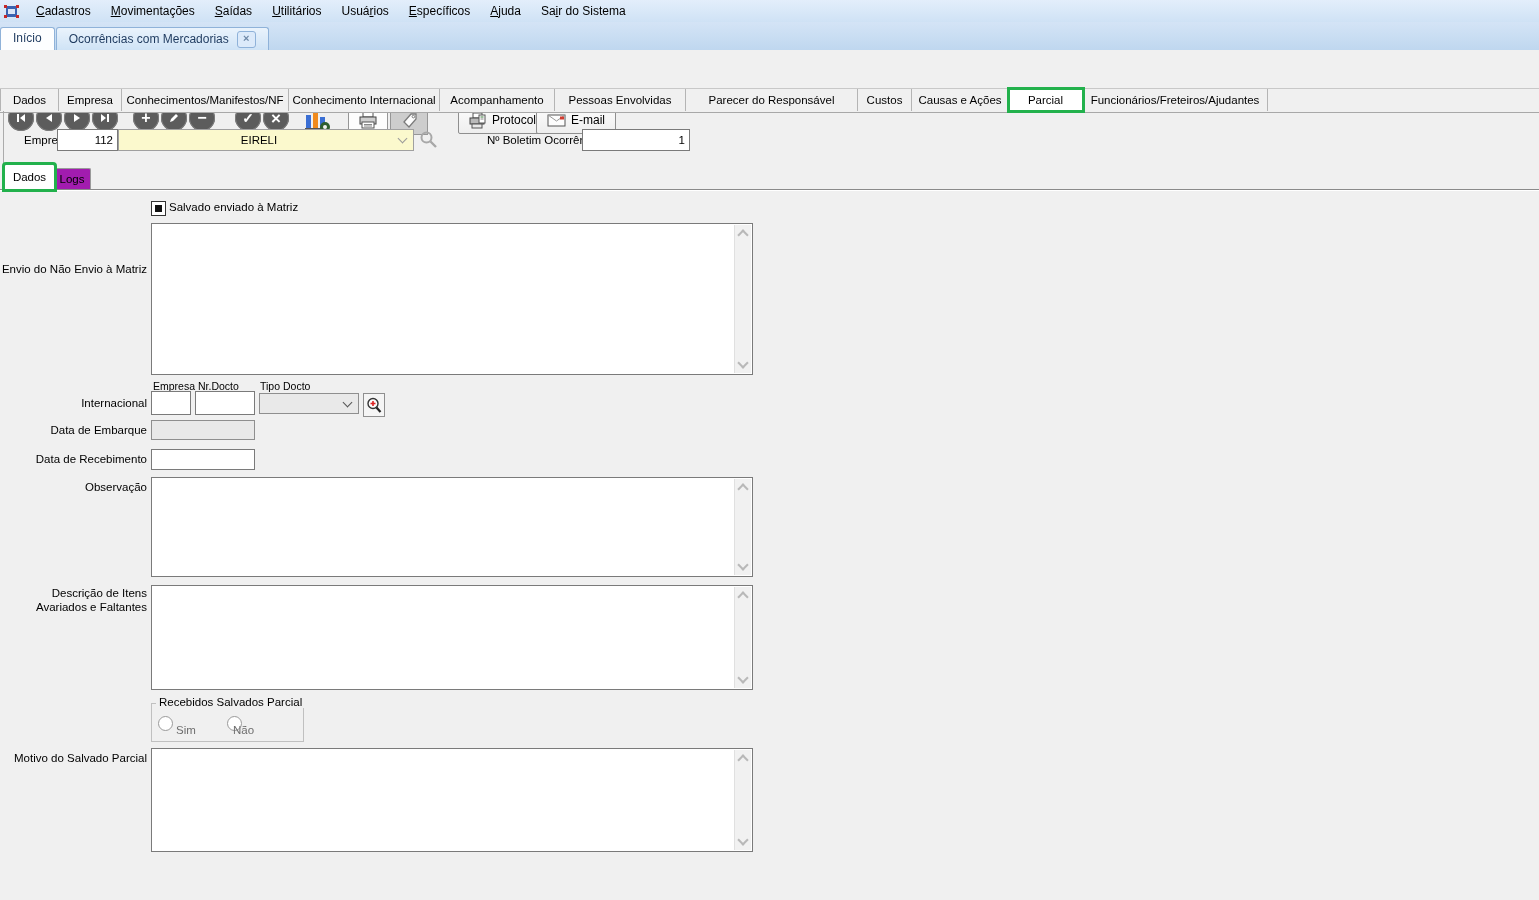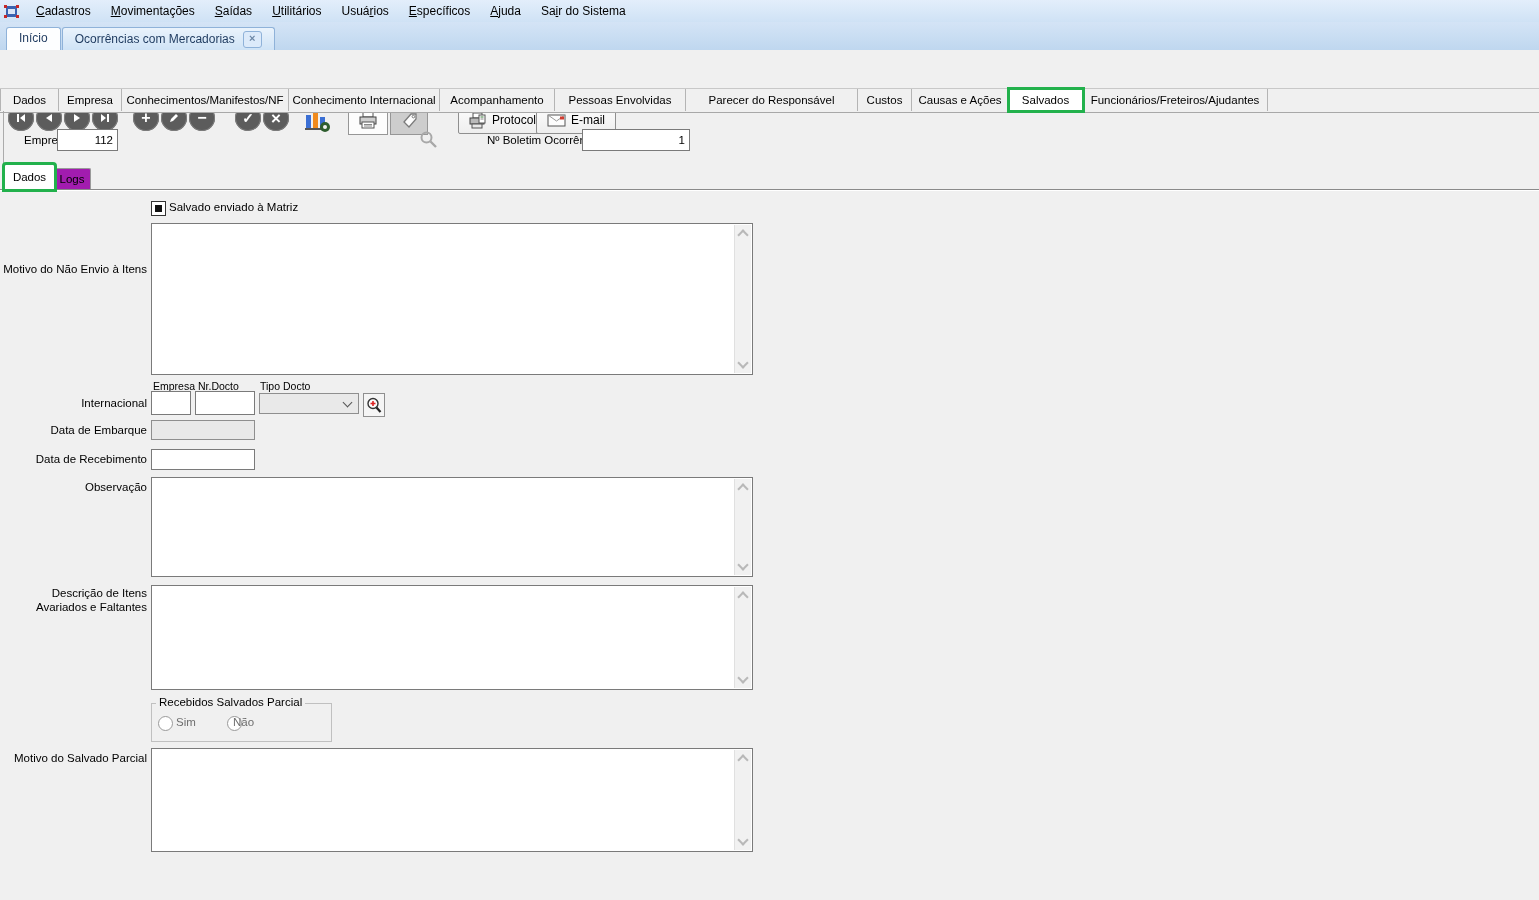--- a/index.html
+++ b/index.html
@@ -14,21 +14,21 @@
   .appicon{width:16px;height:15px;margin:0 6px 0 4px;}
   .mitem{padding:2px 10px;cursor:default;white-space:nowrap;}
   .mitem .u{text-decoration:underline;}
 
   
   .doctabs{position:absolute;left:0;top:22px;width:1539px;height:28px;
            background:linear-gradient(#d4e4f6,#bfd7ef);border-bottom:1px solid #f6fafe;
            display:flex;align-items:flex-end;}
   .dtab{height:22px;line-height:21px;font-size:12px;color:#1e3a5f;border:1px solid #8fb2d9;
         border-bottom:none;border-radius:3px 3px 0 0;padding:0 12px;margin-left:1px;white-space:nowrap;}
-  .dtab.home{background:#fdfeff;margin-left:6px;}
+  .dtab.home{background:#fdfeff;margin-left:0;}
   .dtab.current{background:linear-gradient(#eaf3fc,#cfe3f6);display:flex;align-items:center;gap:8px;}
   .dclose{width:17px;height:15px;border:1px solid #8fb2d9;border-radius:3px;background:#dceafa;
           font-size:11px;line-height:13px;text-align:center;color:#6c87a6;font-weight:bold;}
 
   
   .toolbar{position:absolute;left:0;top:50px;width:1539px;height:38px;background:#f0f0f0;}
   .circbtn{position:absolute;top:55px;width:26px;height:26px;border-radius:50%;background:#5c5c5c;
            display:flex;align-items:center;justify-content:center;color:#fff;
            box-shadow:inset 0 0 0 1px #7d7d7d;}
   .circbtn span{font-size:16px;font-weight:bold;line-height:1;}
@@ -76,25 +76,25 @@
   .cb .mark{width:7px;height:7px;background:#111;}
   .ta{position:absolute;background:#fff;border:1px solid #7a7a7a;box-sizing:border-box;}
   .ta-scroll{position:absolute;top:1px;right:1px;bottom:1px;width:16px;background:#f1f1f1;
              border-left:1px solid #e0e0e0;}
   .chev{position:absolute;left:4px;width:6px;height:6px;border-left:2px solid #b8b8b8;border-top:2px solid #b8b8b8;}
   .chev.up{top:6px;transform:rotate(45deg);}
   .chev.down{bottom:6px;transform:rotate(225deg);}
   .colhdr{position:absolute;font-size:10.5px;white-space:nowrap;}
   .zoombtn{position:absolute;width:20px;height:22px;border:1px solid #8f8f8f;background:#f5f5f5;
            display:flex;align-items:center;justify-content:center;}
-  .groupbox{position:absolute;border:1px solid #c0c0c0;padding-left:28px;}
+  .groupbox{position:absolute;border:1px solid #c0c0c0;}
   .groupbox .legend{position:absolute;top:-8px;left:4px;background:#f0f0f0;padding:0 3px;
                     font-size:11.5px;white-space:nowrap;}
   .radio{position:absolute;width:13px;height:13px;border:1px solid #9a9a9a;border-radius:50%;background:#fff;}
-  .radlbl{position:absolute;font-size:11.5px;color:#6e6e6e;white-space:nowrap;}
+  .radlbl{position:absolute;font-size:11.5px;color:#6e6e6e;white-space:nowrap;margin-top:8px;}
 </style>
 </head>
 <body>
 
 <div class="page">
 
   <div class="menubar">
     <svg class="appicon" viewBox="0 0 16 15">
       <rect x="2" y="2" width="11" height="11" rx="1" fill="#3a62b0"></rect>
       <rect x="0" y="1" width="3" height="3" fill="#c62828"></rect>
@@ -215,46 +215,50 @@
   <div class="maintabs">
     <div class="mtab first" style="width:57px">Dados</div>
     <div class="mtab" style="width:62px">Empresa</div>
     <div class="mtab" style="width:166px">Conhecimentos/Manifestos/NF</div>
     <div class="mtab" style="width:150px">Conhecimento Internacional</div>
     <div class="mtab" style="width:114px">Acompanhamento</div>
     <div class="mtab" style="width:130px">Pessoas Envolvidas</div>
     <div class="mtab" style="width:171px">Parecer do Responsável</div>
     <div class="mtab" style="width:53px">Custos</div>
     <div class="mtab" style="width:96px">Causas e Ações</div>
-    <div class="mtab active" style="width:73px">Salvados</div>
+    <div class="mtab active" style="width:73px">Parcial</div>
     <div class="mtab" style="width:184px">Funcionários/Freteiros/Ajudantes</div>
   </div>
 
   <div class="vline"></div>
 
   <div class="lbl" style="left:24px;top:134px">Empresa</div>
   <input class="field right" style="left: 57px; top: 129px; width: 61px; height: 22px;" value="112">
+  <div class="combo" style="left:118px;top:129px;width:296px;height:22px">
+    <span class="val">EIRELI</span>
+    <span class="chev-down"></span>
+  </div>
   <svg class="abs" style="left:419px;top:130px" width="19" height="19" viewBox="0 0 19 19">
     <circle cx="7.5" cy="7.5" r="5" fill="none" stroke="#a8a8a8" stroke-width="2"></circle>
     <line x1="11.5" y1="11.5" x2="17" y2="17" stroke="#a8a8a8" stroke-width="2.4"></line>
   </svg>
   <div class="lbl" style="left:487px;top:134px">Nº Boletim Ocorrência</div>
   <input class="field right" style="left: 582px; top: 129px; width: 108px; height: 22px;" value="1">
 
   <div class="stab active" style="left:4px;top:164px;width:49px;height:25px;line-height:25px">Dados</div>
   <div class="stab" style="left:53px;top:168px;width:36px;height:21px;line-height:21px">Logs</div>
 
   <div class="content"></div>
 
   <div class="cb" style="left:151px;top:201px">
       <span class="mark"></span>
     </div>
   <div class="lbl" style="left:169px;top:201px">Salvado enviado à Matriz</div>
 
-  <div class="rlabel" style="top:263px">Motivo do Não Envio à Itens</div>
+  <div class="rlabel" style="top:263px">Envio do Não Envio à Matriz</div>
   <div class="ta" style="left:151px;top:223px;width:602px;height:152px">
     <span></span>
     <div class="ta-scroll">
       <span class="chev up"></span>
       <span class="chev down"></span>
     </div>
   </div>
 
   <div class="colhdr" style="left:153px;top:380px">Empresa</div>
   <div class="colhdr" style="left:198px;top:380px">Nr.Docto</div>

